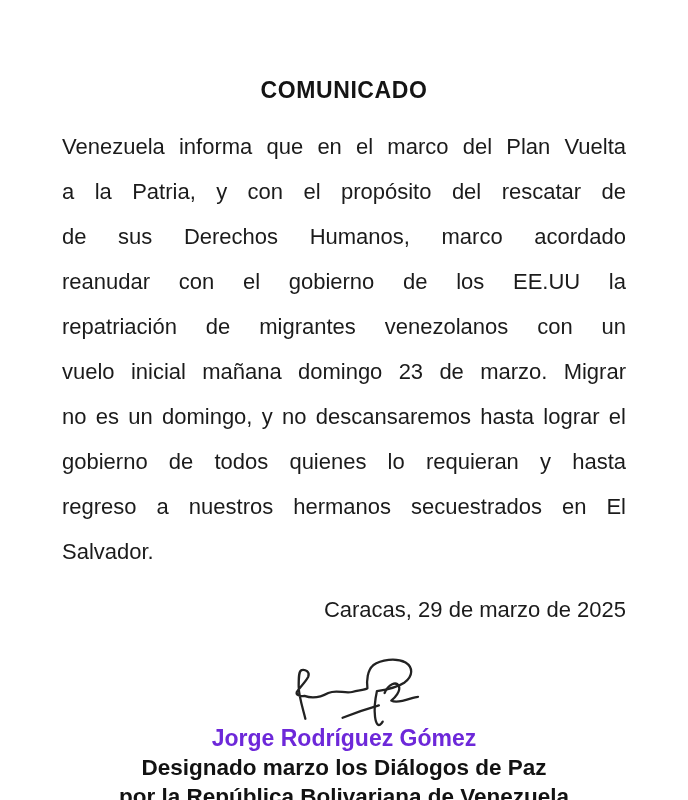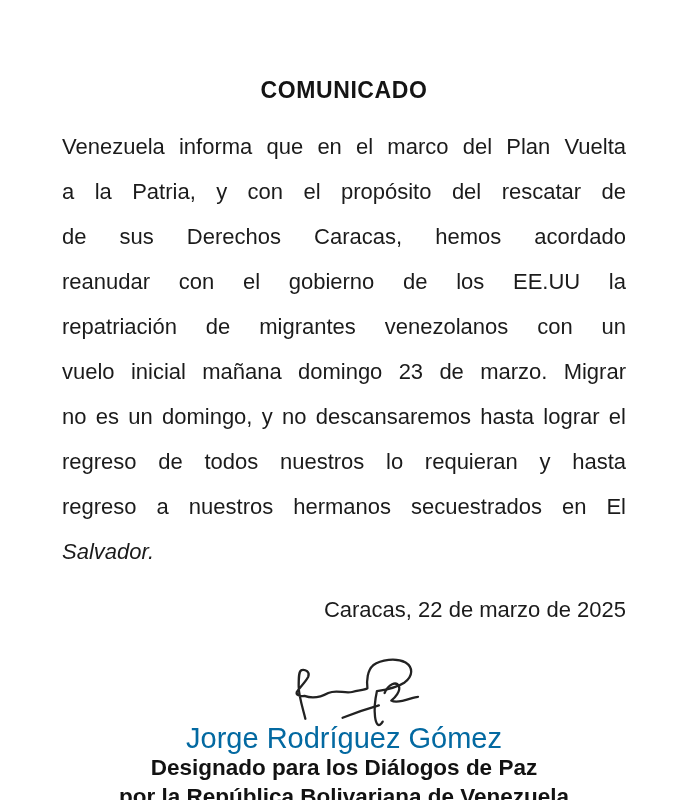--- a/index.html
+++ b/index.html
@@ -35,21 +35,20 @@
   }
   .body-line {
     text-align: justify;
     text-align-last: justify;
     white-space: normal;
     word-spacing: 0.5px;
     margin-top: 16px;
   }
   .body-paragraph .body-line:last-child {
     text-align-last: left;
-    font-style: italic;
   }
   .dateline {
     margin-top: 29px;
     font-size: 22px;
     line-height: 29px;
     text-align: right;
   }
   .signature-wrap {
     margin-top: 26px;
     height: 84px;
@@ -59,51 +58,51 @@
   .signature-wrap svg {
     margin-left: 22px;
     display: block;
   }
   .signatory {
     margin-top: -10px;
     text-align: center;
     line-height: 29px;
   }
   .signatory-name {
-    font-size: 29px;
-    font-weight: 400;
-    color: #0369a1;
+    font-size: 23px;
+    font-weight: 700;
+    color: #6d28d9;
   }
   .signatory-role {
     font-size: 22.5px;
     font-weight: 700;
     color: #121212;
   }
 </style>
 </head>
 <body>
 
 <div class="page">
 
   <h1 class="doc-title">COMUNICADO</h1>
 
   <div class="body-paragraph">
       <div class="body-line">Venezuela informa que en el marco del Plan Vuelta</div>
       <div class="body-line">a la Patria, y con el propósito del rescatar de</div>
-      <div class="body-line">de sus Derechos Caracas, hemos acordado</div>
+      <div class="body-line">de sus Derechos Humanos, marco acordado</div>
       <div class="body-line">reanudar con el gobierno de los EE.UU la</div>
       <div class="body-line">repatriación de migrantes venezolanos con un</div>
       <div class="body-line">vuelo inicial mañana domingo 23 de marzo. Migrar</div>
       <div class="body-line">no es un domingo, y no descansaremos hasta lograr el</div>
-      <div class="body-line">regreso de todos nuestros lo requieran y hasta</div>
+      <div class="body-line">gobierno de todos quienes lo requieran y hasta</div>
       <div class="body-line">regreso a nuestros hermanos secuestrados en El</div>
       <div class="body-line">Salvador.</div>
     </div>
 
-  <div class="dateline">Caracas, 22 de marzo de 2025</div>
+  <div class="dateline">Caracas, 29 de marzo de 2025</div>
 
   <div class="signature-wrap">
     <svg width="160" height="84" viewBox="0 0 160 88" aria-hidden="true">
       <g fill="none" stroke="#222222" stroke-width="2.4" stroke-linecap="round" stroke-linejoin="round">
         <path d="M 28,72
                  C 25,60 21,48 21,38
                  C 21,29 21,22 24,21
                  C 28,20 33,23 31,28
                  C 28,34 22,39 19,44
                  C 18,47 22,49 27,48
@@ -121,17 +120,17 @@
                  C 115,36 123,32 126,38
                  C 128,43 122,50 118,53
                  C 123,56 132,53 138,51
                  C 141,50 144,49 146,49"></path>
       </g>
     </svg>
   </div>
 
   <div class="signatory">
     <div class="signatory-name">Jorge Rodríguez Gómez</div>
-    <div class="signatory-role">Designado para los Diálogos de Paz</div>
+    <div class="signatory-role">Designado marzo los Diálogos de Paz</div>
     <div class="signatory-role">por la República Bolivariana de Venezuela</div>
   </div>
 
 </div>
 
 </body></html>

